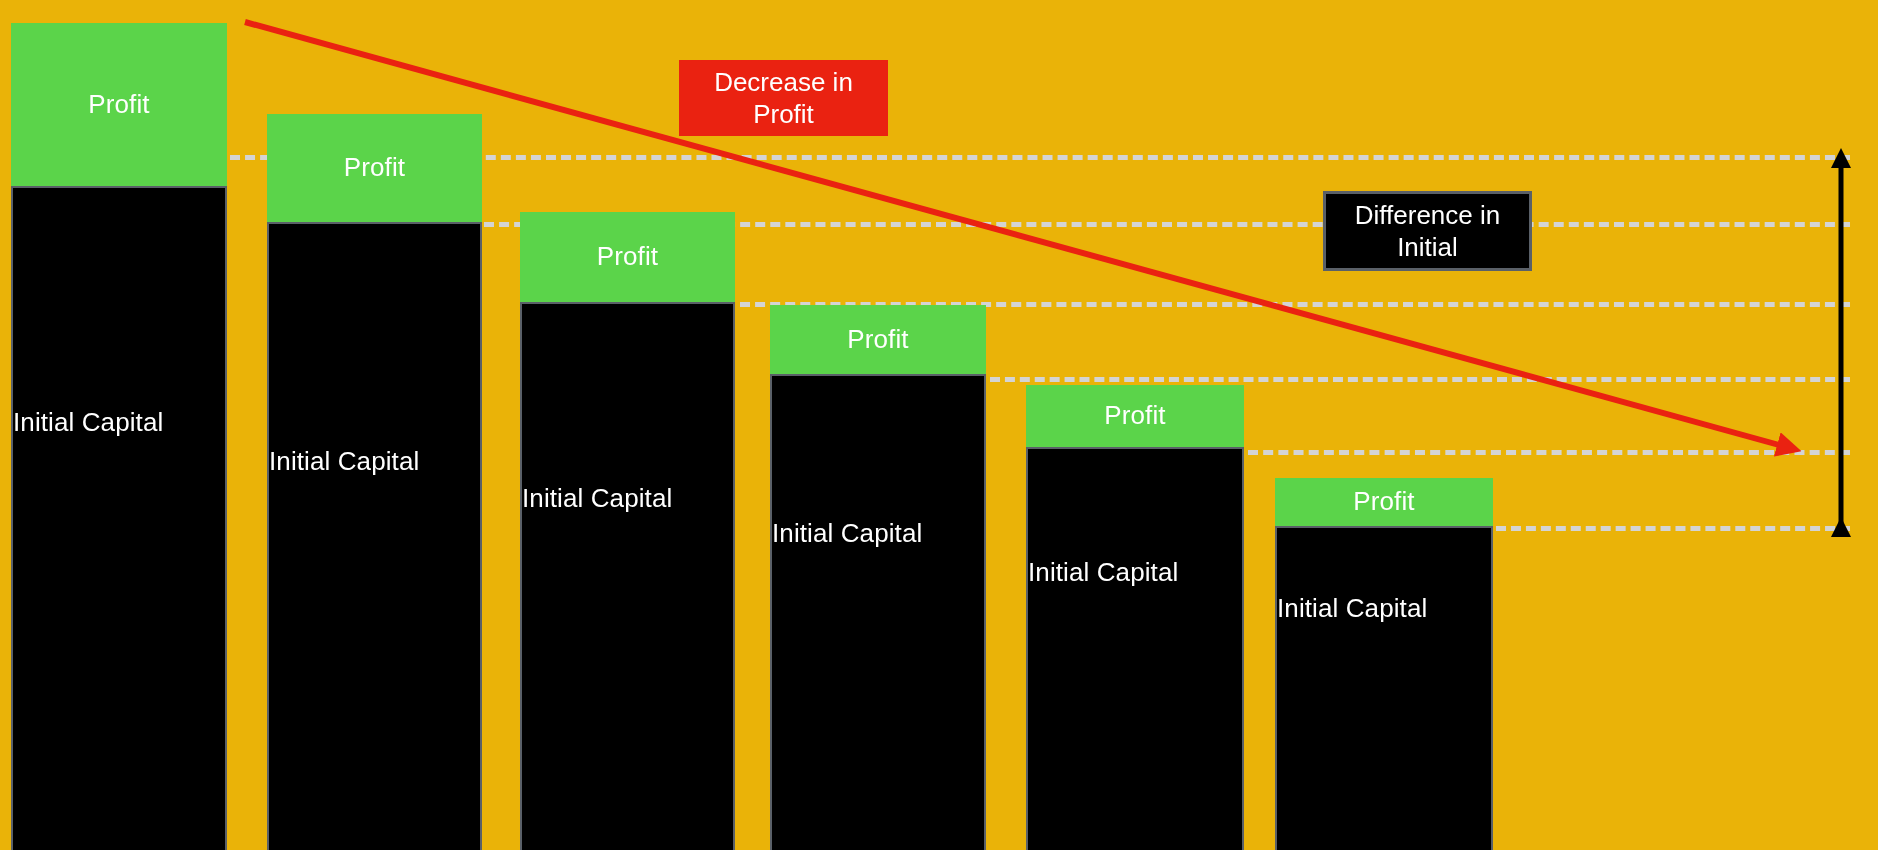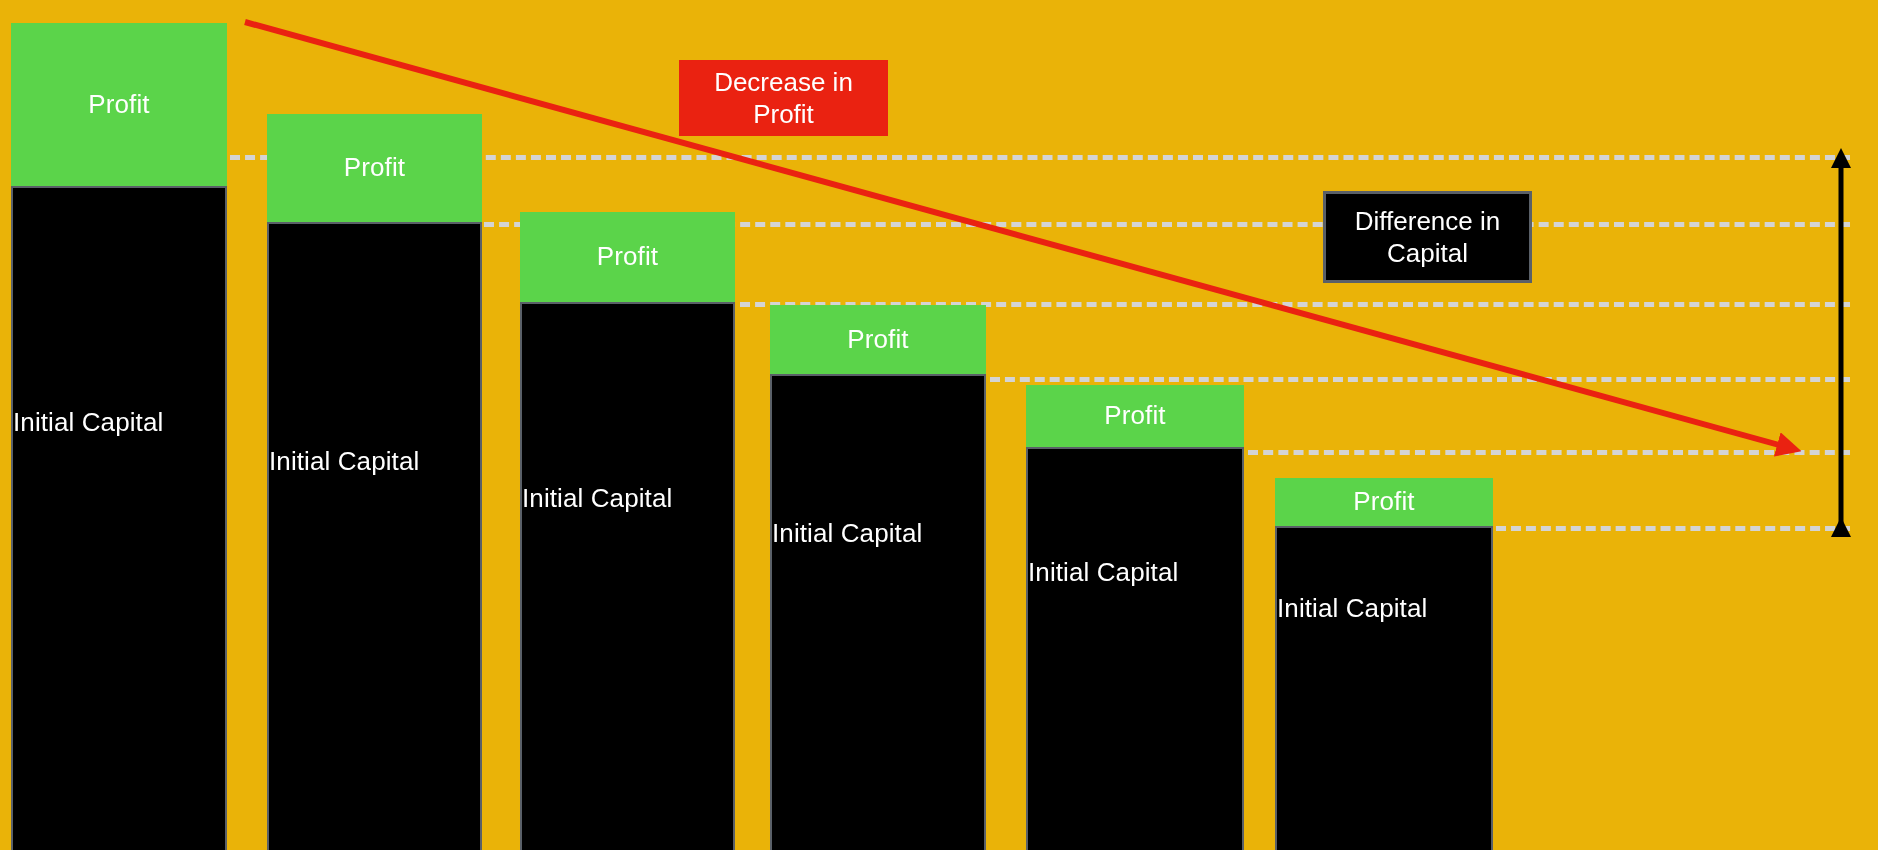--- a/index.html
+++ b/index.html
@@ -169,20 +169,20 @@
     <line id="measureline" stroke="#000000" stroke-width="5" marker-start="url(#blkup)" marker-end="url(#blkdn)" x1="1841" y1="527" x2="1841" y2="158"></line>
   </svg>
 
   <div class="callout callout-decrease" id="cd" style="left: 632px; top: 60px; width: 209px; height: 76px; margin-left: 47px;">
     <div>
       <span>Decrease in</span><br>
       <span>Profit</span>
     </div>
   </div>
 
-  <div class="callout callout-difference" id="cdi" style="left: 1323px; top: 191px; width: 209px; height: 92px;">
+  <div class="callout callout-difference" id="cdi" style="left: 1323px; top: 191px; width: 209px; height: 80px;">
     <div>
       <span>Difference in</span><br>
-      <span>Capital</span>
+      <span>Initial</span>
     </div>
   </div>
 
 </div>
 
 </body></html>

